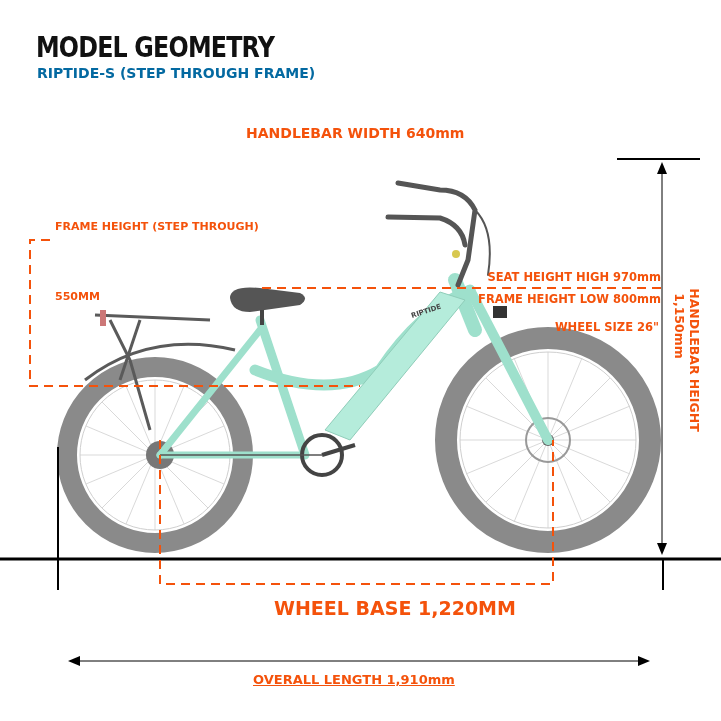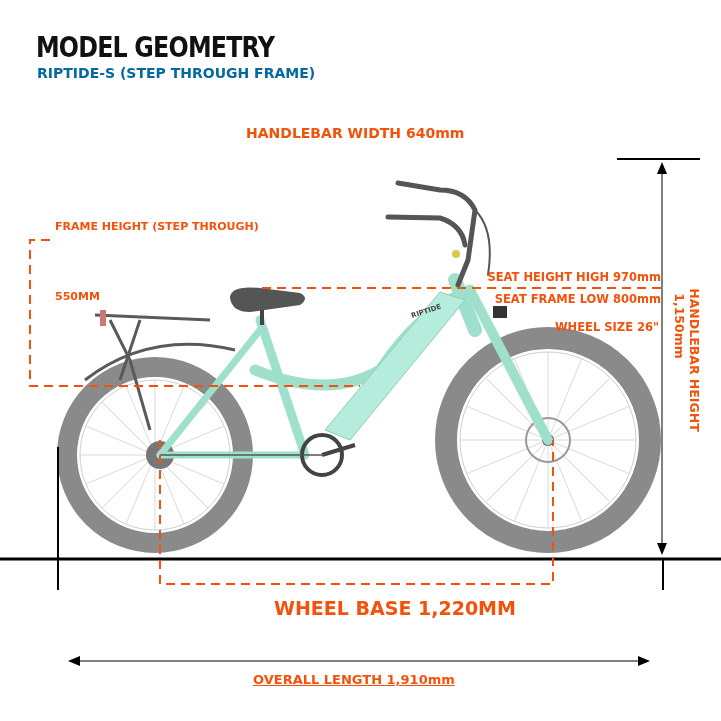--- a/index.html
+++ b/index.html
@@ -106,21 +106,21 @@
     <path d="M50 240 L30 240 L30 386 L360 386"></path>
     <line x1="262" y1="288" x2="663" y2="288"></line>
     <path d="M160 440 L160 584 L553 584 L553 440"></path>
   </g>
 </svg>
 
 <div class="abs lbl" style="left:246px;top:125px;font-size:14px;">HANDLEBAR WIDTH 640mm</div>
 <div class="abs lbl" style="left:55px;top:220px;font-size:11px;">FRAME HEIGHT (STEP THROUGH)</div>
 <div class="abs lbl" style="left:55px;top:242px;font-size:11px;margin-top:48px;">550MM</div>
 <div class="abs lbl" style="right:60px;top:270px;font-size:11.5px;">SEAT HEIGHT HIGH 970mm</div>
-<div class="abs lbl" style="right:60px;top:292px;font-size:11.5px;">SEAT FRAME LOW 800mm</div>
+<div class="abs lbl" style="right:60px;top:292px;font-size:11.5px;">FRAME HEIGHT LOW 800mm</div>
 <div class="abs lbl" style="right:62px;top:320px;font-size:11.5px;">WHEEL SIZE 26"</div>
 
 <div class="abs" style="left:646px;top:280px;width:80px;height:160px;">
   <div class="abs lbl" style="left:48px;top:80px;font-size:12.5px;transform:translate(-50%,-50%) rotate(90deg);">HANDLEBAR HEIGHT</div>
   <div class="abs lbl" style="left:33px;top:46px;font-size:12.5px;transform:translate(-50%,-50%) rotate(90deg);">1,150mm</div>
 </div>
 
 <div class="abs lbl" style="left:274px;top:597px;font-size:19px;">WHEEL BASE 1,220MM</div>
 <div class="abs lbl" style="left:253px;top:672px;font-size:13px;text-decoration:underline;">OVERALL LENGTH 1,910mm</div>
 

